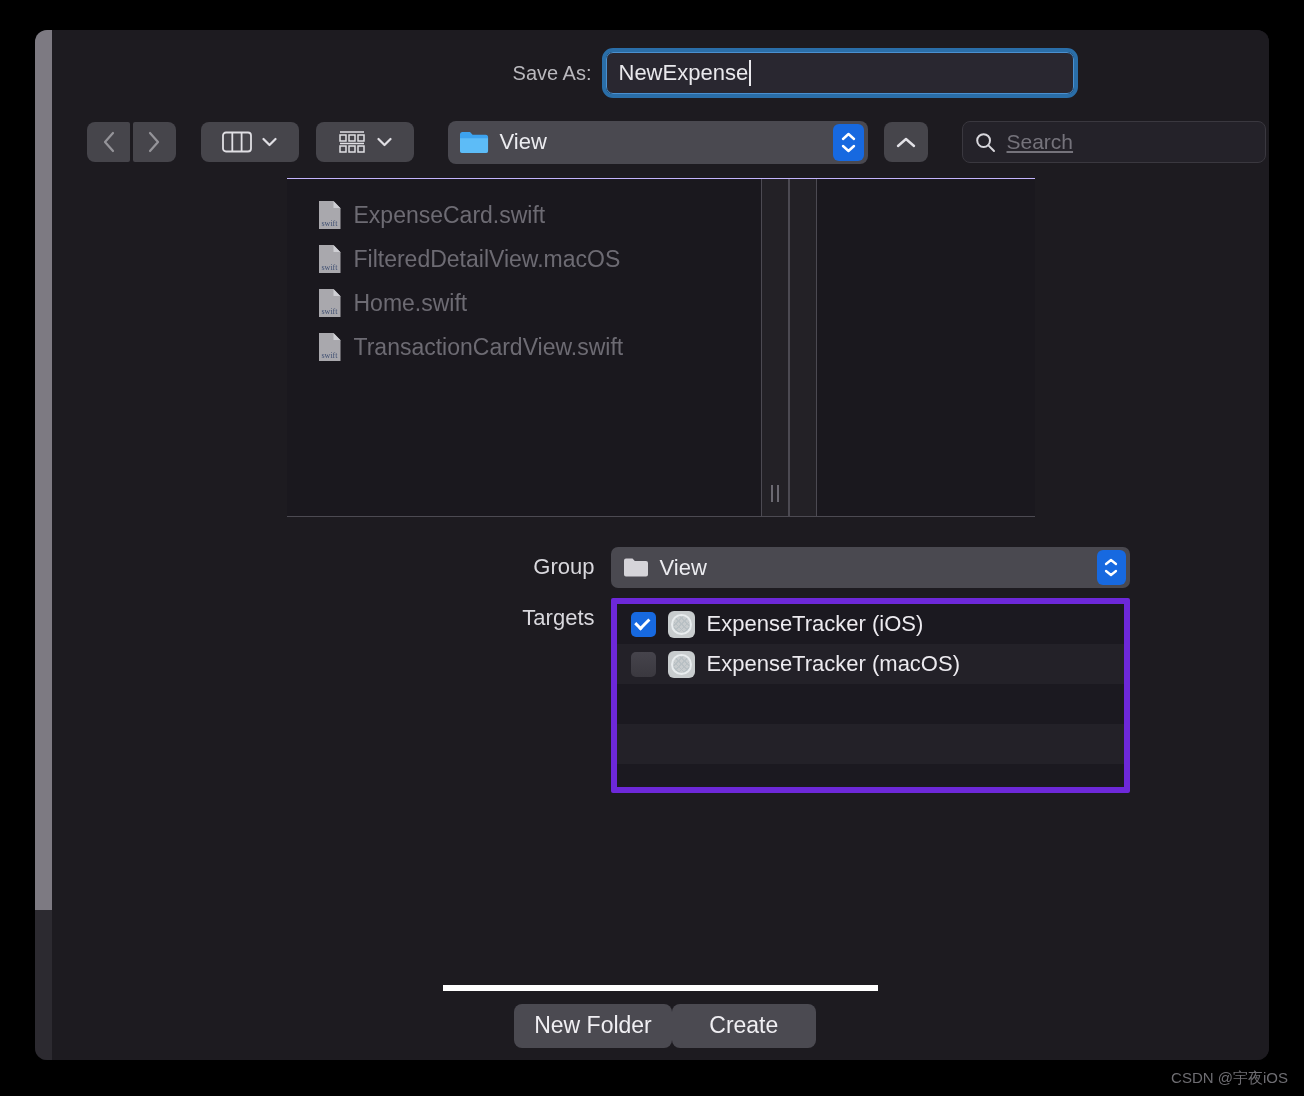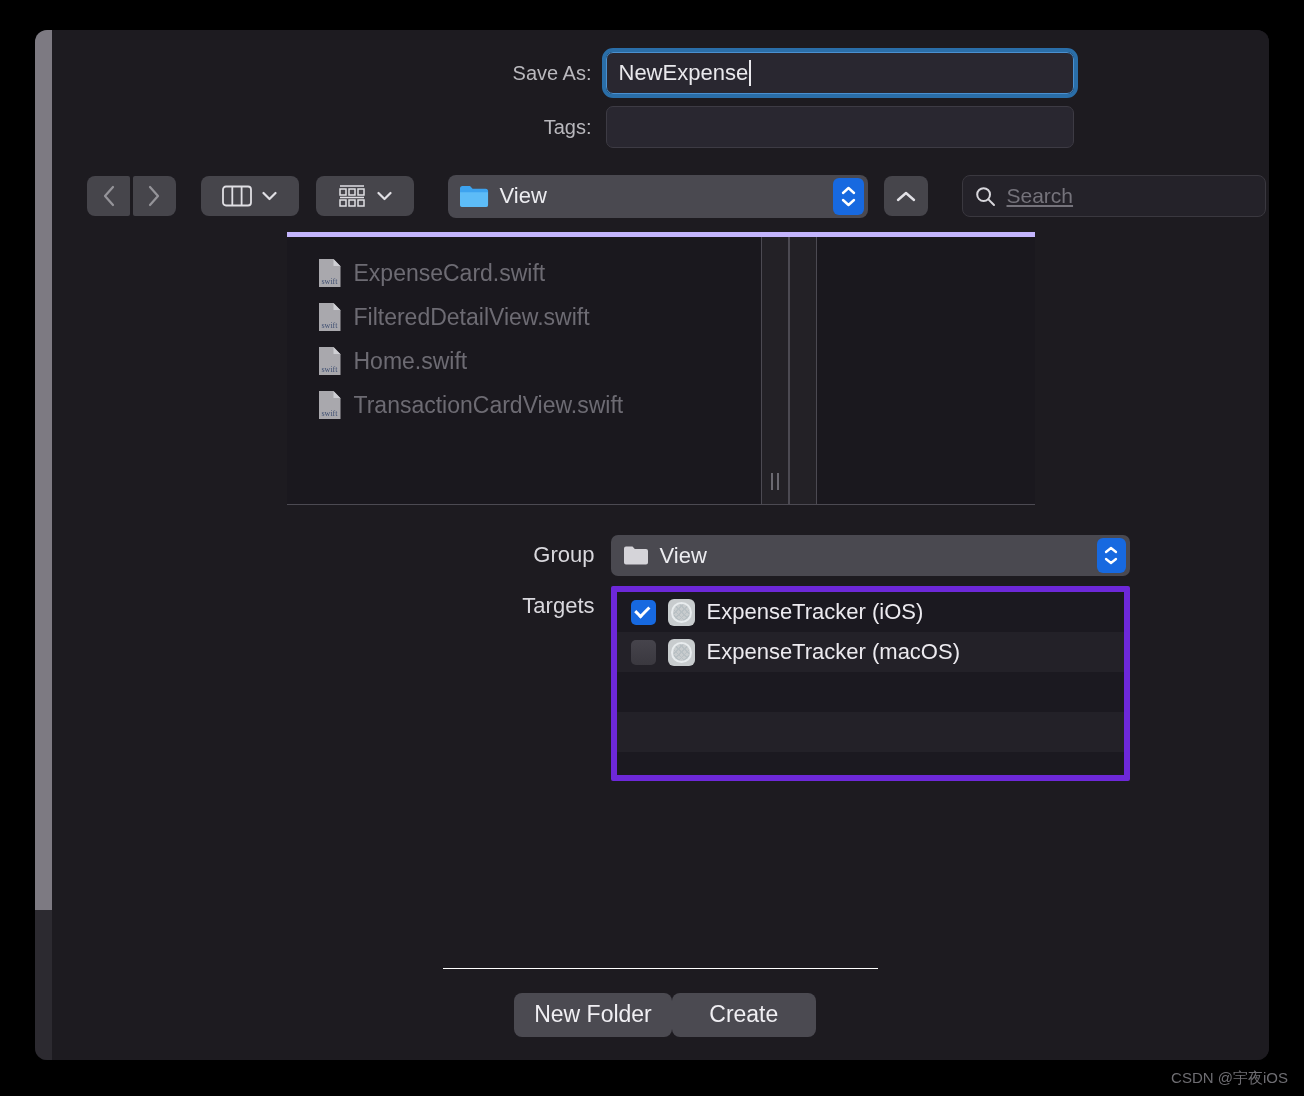--- a/index.html
+++ b/index.html
@@ -169,22 +169,22 @@
     border-radius: 8px;
     display: flex;
     align-items: center;
     padding: 0 12px;
     gap: 11px;
   }
   #search-placeholder { font-size: 21px; color: #75737b; text-decoration: underline; }
 
   
   #browser {
-    height: 273px;
-    border-top: 5px solid #c4b5fd;
+    height: 339px;
+    border-top: 1px solid #c4b5fd;
     border-bottom: 1px solid #4c4a52;
     display: flex;
     background: #1a181e;
   }
   #col-files {
     width: 474px;
     padding-top: 14px;
     position: relative;
   }
   .file-row {
@@ -322,22 +322,22 @@
     border-radius: 50%;
     border: 2px solid #e8ecee;
     background:
       repeating-linear-gradient(45deg,  #b8c0c4 0 1px, transparent 1px 4px),
       repeating-linear-gradient(-45deg, #b8c0c4 0 1px, transparent 1px 4px);
   }
   .target-name { font-size: 22px; color: #eceaef; }
 
   
   #bottom-bar {
-    height: 92px;
-    border-top: 1px solid #ffffff;
+    height: 75px;
+    border-top: 6px solid #ffffff;
     display: flex;
     align-items: center;
     padding: 0 44px 0 71px;
   }
   .btn {
     border: none;
     border-radius: 8px;
     font-size: 23px;
     font-family: "Liberation Sans", sans-serif;
     cursor: default;
@@ -366,26 +366,20 @@
   <div id="sidebar-sliver-bottom"></div>
 
   <div id="dialog-body">
 
     <div class="field-area">
       <div class="field-row">
         <div class="field-label">Save As:</div>
         <div class="field-input focused">
           <span>NewExpense</span>
             <span class="caret"></span>
-        </div>
-      </div>
-      <div class="field-row">
-        <div class="field-label">Tags:</div>
-        <div class="field-input">
-          <span></span>
         </div>
       </div>
     </div>
 
     <div id="toolbar">
 
       <div class="tb-group">
         <button class="tb-btn nav-btn" id="nav-back">
           <svg width="13" height="22" viewBox="0 0 13 22">
             <path d="M11 2 L3 11 L11 20" fill="none" stroke="#d6d5da" stroke-width="2.2" stroke-linecap="round" stroke-linejoin="round"></path>
@@ -467,21 +461,21 @@
           </span>
           <span class="file-name">ExpenseCard.swift</span>
         </div>
 
         <div class="file-row">
           <span class="swift-doc">
             <span class="page"></span>
               <span class="fold"></span>
             <span class="tag">swift</span>
           </span>
-          <span class="file-name">FilteredDetailView.swift</span>
+          <span class="file-name">FilteredDetailView.macOS</span>
         </div>
 
         <div class="file-row">
           <span class="swift-doc">
             <span class="page"></span>
               <span class="fold"></span>
             <span class="tag">swift</span>
           </span>
           <span class="file-name">Home.swift</span>
         </div>

